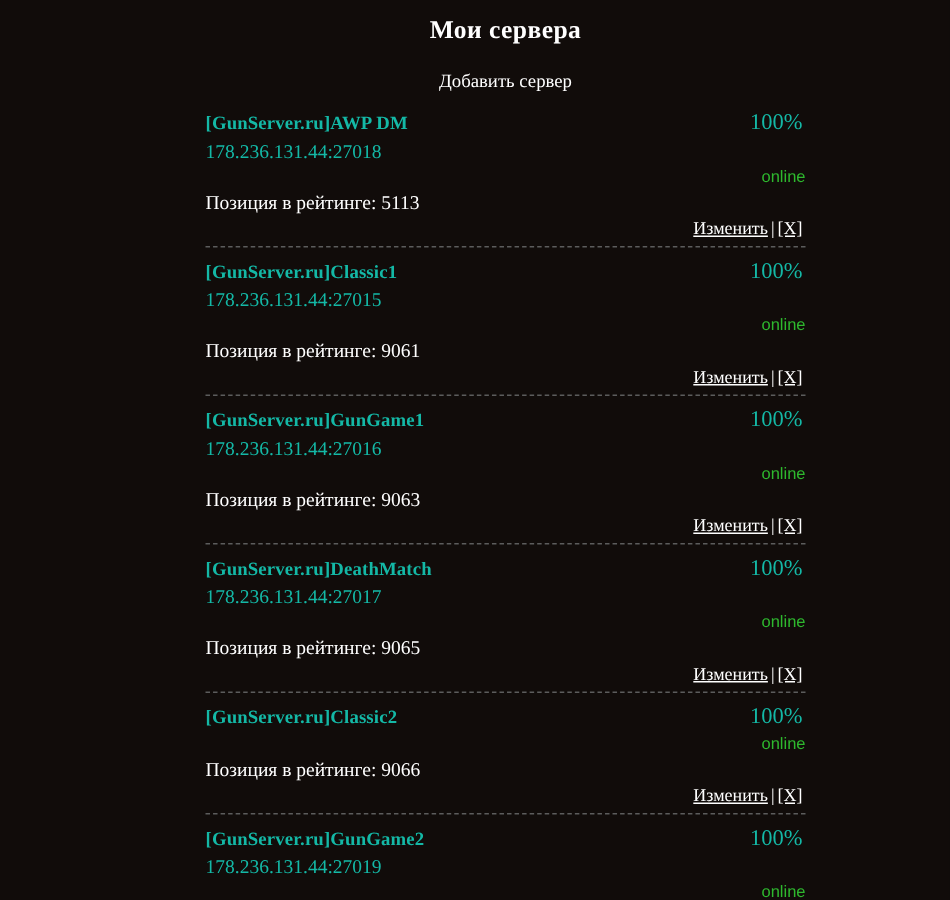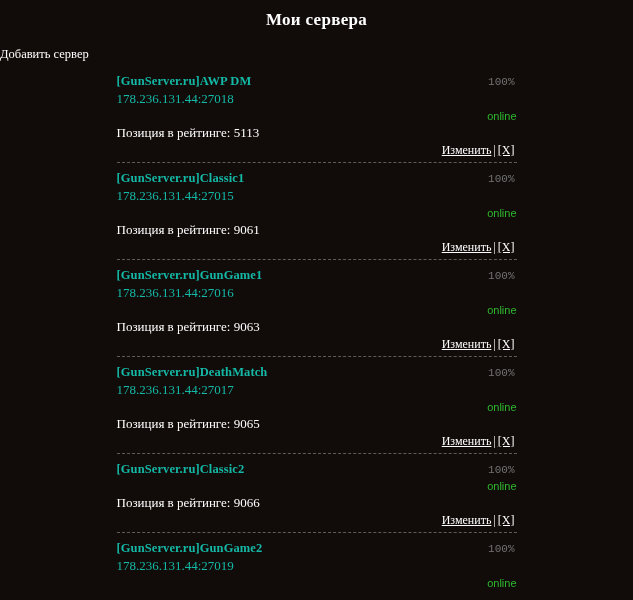--- a/index.html
+++ b/index.html
@@ -13,32 +13,33 @@
     color: #ffffff;
     font-family: "Liberation Serif", serif;
     font-size: 13px;
     overflow: hidden;
   }
   .page {
     position: relative;
     width: 633px;
     height: 600px;
     box-sizing: border-box;
+    padding-left: 41px;
   }
   .page-title {
     text-align: center;
     font-family: "Liberation Serif", serif;
     font-weight: bold;
     font-size: 17px;
     color: #ffffff;
     padding-top: 10px;
     letter-spacing: 0.3px;
   }
   .add-server-row {
-    text-align: left;
+    text-align: center;
     margin-top: 16px;
     margin-bottom: 6px;
   }
   .add-server-link {
     color: #ffffff;
     font-size: 12.5px;
     text-decoration: none;
     font-family: "Liberation Serif", serif;
   }
   .server-list {
@@ -58,23 +59,23 @@
   }
   .srv-name {
     color: #14b8a6;
     font-family: "Liberation Serif", serif;
     font-weight: bold;
     font-size: 12.5px;
     text-decoration: none;
     letter-spacing: 0.1px;
   }
   .srv-percent {
-    color: #737373;
-    font-size: 11px;
-    font-family: Liberation Mono, monospace;
+    color: #14b8a6;
+    font-size: 15px;
+    font-family: Liberation Serif, serif;
     padding-right: 2px;
   }
   .srv-ip {
     color: #14b8a6;
     font-size: 13px;
     font-family: "Liberation Serif", serif;
     margin-top: 2px;
   }
   .srv-status {
     color: #2eb82e;

